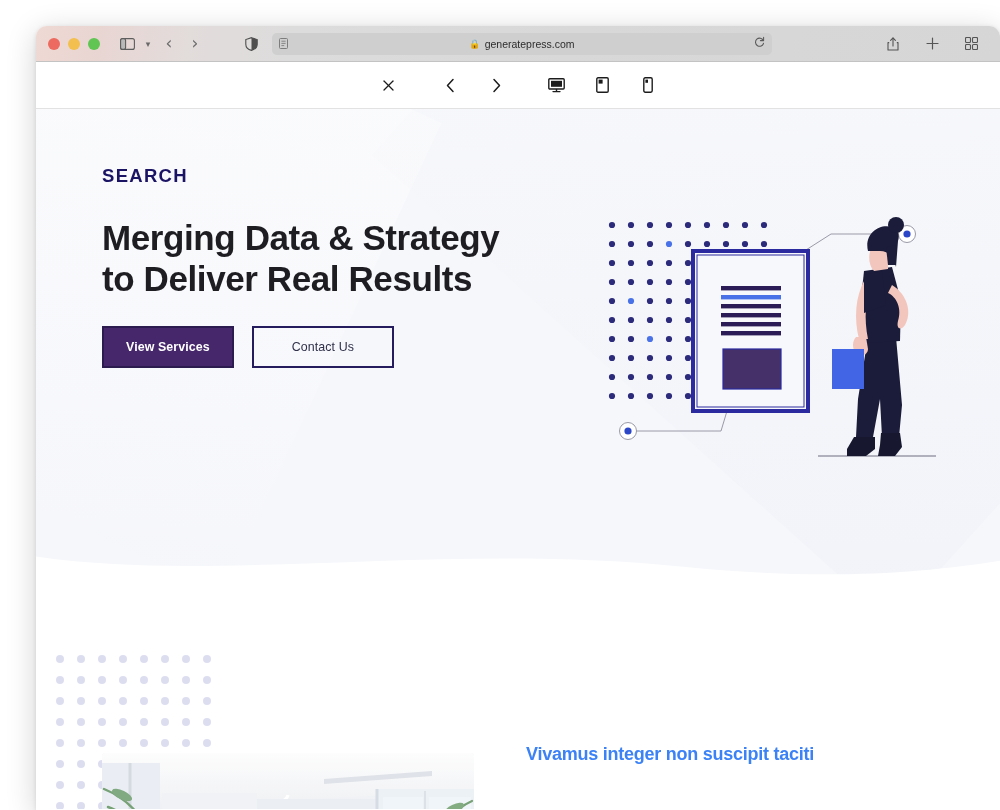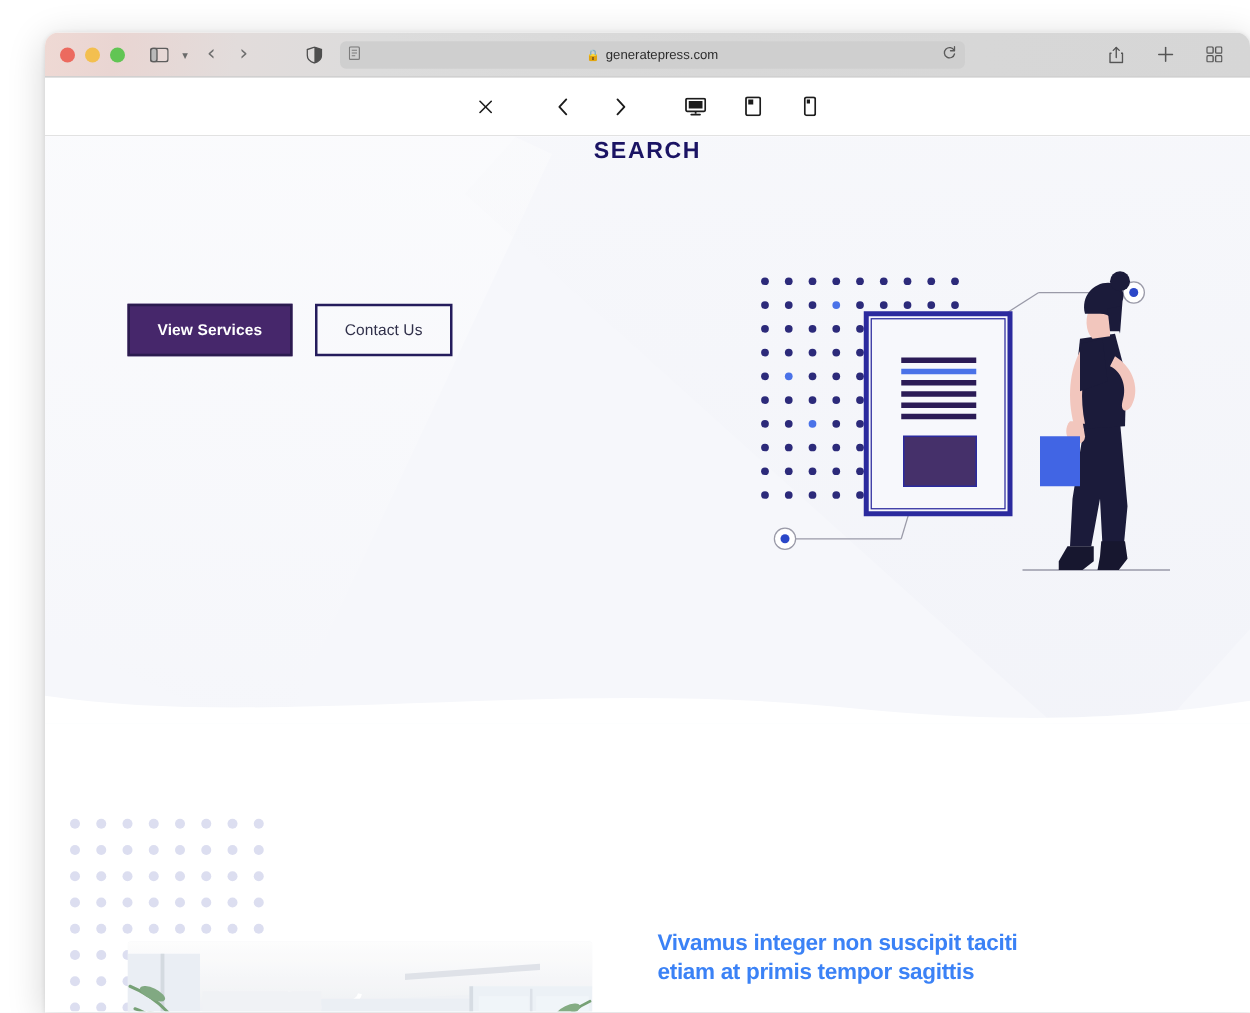--- a/index.html
+++ b/index.html
@@ -130,24 +130,23 @@
     left: -10px; right: -10px; bottom: -2px;
     height: 60px;
   }
 
   
   .site-header {
     position: absolute;
     left: 0; right: 0; top: 0;
     height: 78px;
     display: flex;
-    align-items: center;
+    align-items: flex-end;
     padding: 0 66px 0 66px;
     z-index: 5;
-    flex-direction: column;
   }
   .logo {
     color: #1b1464;
     font-size: 18.5px;
     font-weight: bold;
     letter-spacing: 1.3px;
   }
   .mainnav {
     margin-left: auto;
     display: flex;
@@ -203,21 +202,21 @@
     font-size: 12.4px;
     font-weight: bold;
     padding: 12px 22px;
     border: 2px solid #2b1b4f;
     letter-spacing: .1px;
   }
   .btn-outline {
     background: transparent;
     color: #30304a;
     font-size: 12.4px;
-    padding: 12px 22px;
+    padding: 12px 38px;
     border: 2px solid #241c5c;
     letter-spacing: .1px;
   }
 
   
   .hero-art {
     position: absolute;
     left: 560px;
     top: 100px;
     width: 360px;
@@ -383,20 +382,24 @@
       <svg class="hero-wave" viewBox="0 0 984 60" preserveAspectRatio="none">
         <path d="M0,34 C180,64 420,20 660,46 C800,60 900,52 984,38 L984,60 L0,60 Z" fill="#ffffff"></path>
       </svg>
     </div>
 
     <div class="site-header">
       <div class="logo">SEARCH</div>
     </div>
 
     <div class="hero-inner">
+      <h1 class="hero-title">
+        <span>Merging Data &amp; Strategy</span><br>
+        <span>to Deliver Real Results</span>
+      </h1>
       <div class="hero-buttons">
         <a class="btn-primary">View Services</a>
         <a class="btn-outline">Contact Us</a>
       </div>
     </div>
 
     <div class="hero-art">
       <svg width="360" height="270" viewBox="0 0 360 270">
 
         <line x1="152" y1="78" x2="235" y2="25" stroke="#9a9aa8" stroke-width="1"></line>
@@ -692,20 +695,19 @@
           <circle cx="334" cy="112" r="5" fill="#8fb68c"></circle>
           <circle cx="320" cy="138" r="5" fill="#9cbf97"></circle>
 
           <rect width="372" height="160" fill="#ffffff" opacity="0.16"></rect>
         </svg>
       </div>
 
       <div class="text-col">
         <h2 class="sec-title">
           <span>Vivamus integer non suscipit taciti</span><br>
-          <span>etiam at primis tempor sagittis</span>
         </h2>
 
       </div>
     </div>
 
   </div>
 </div>
 
 </body></html>

